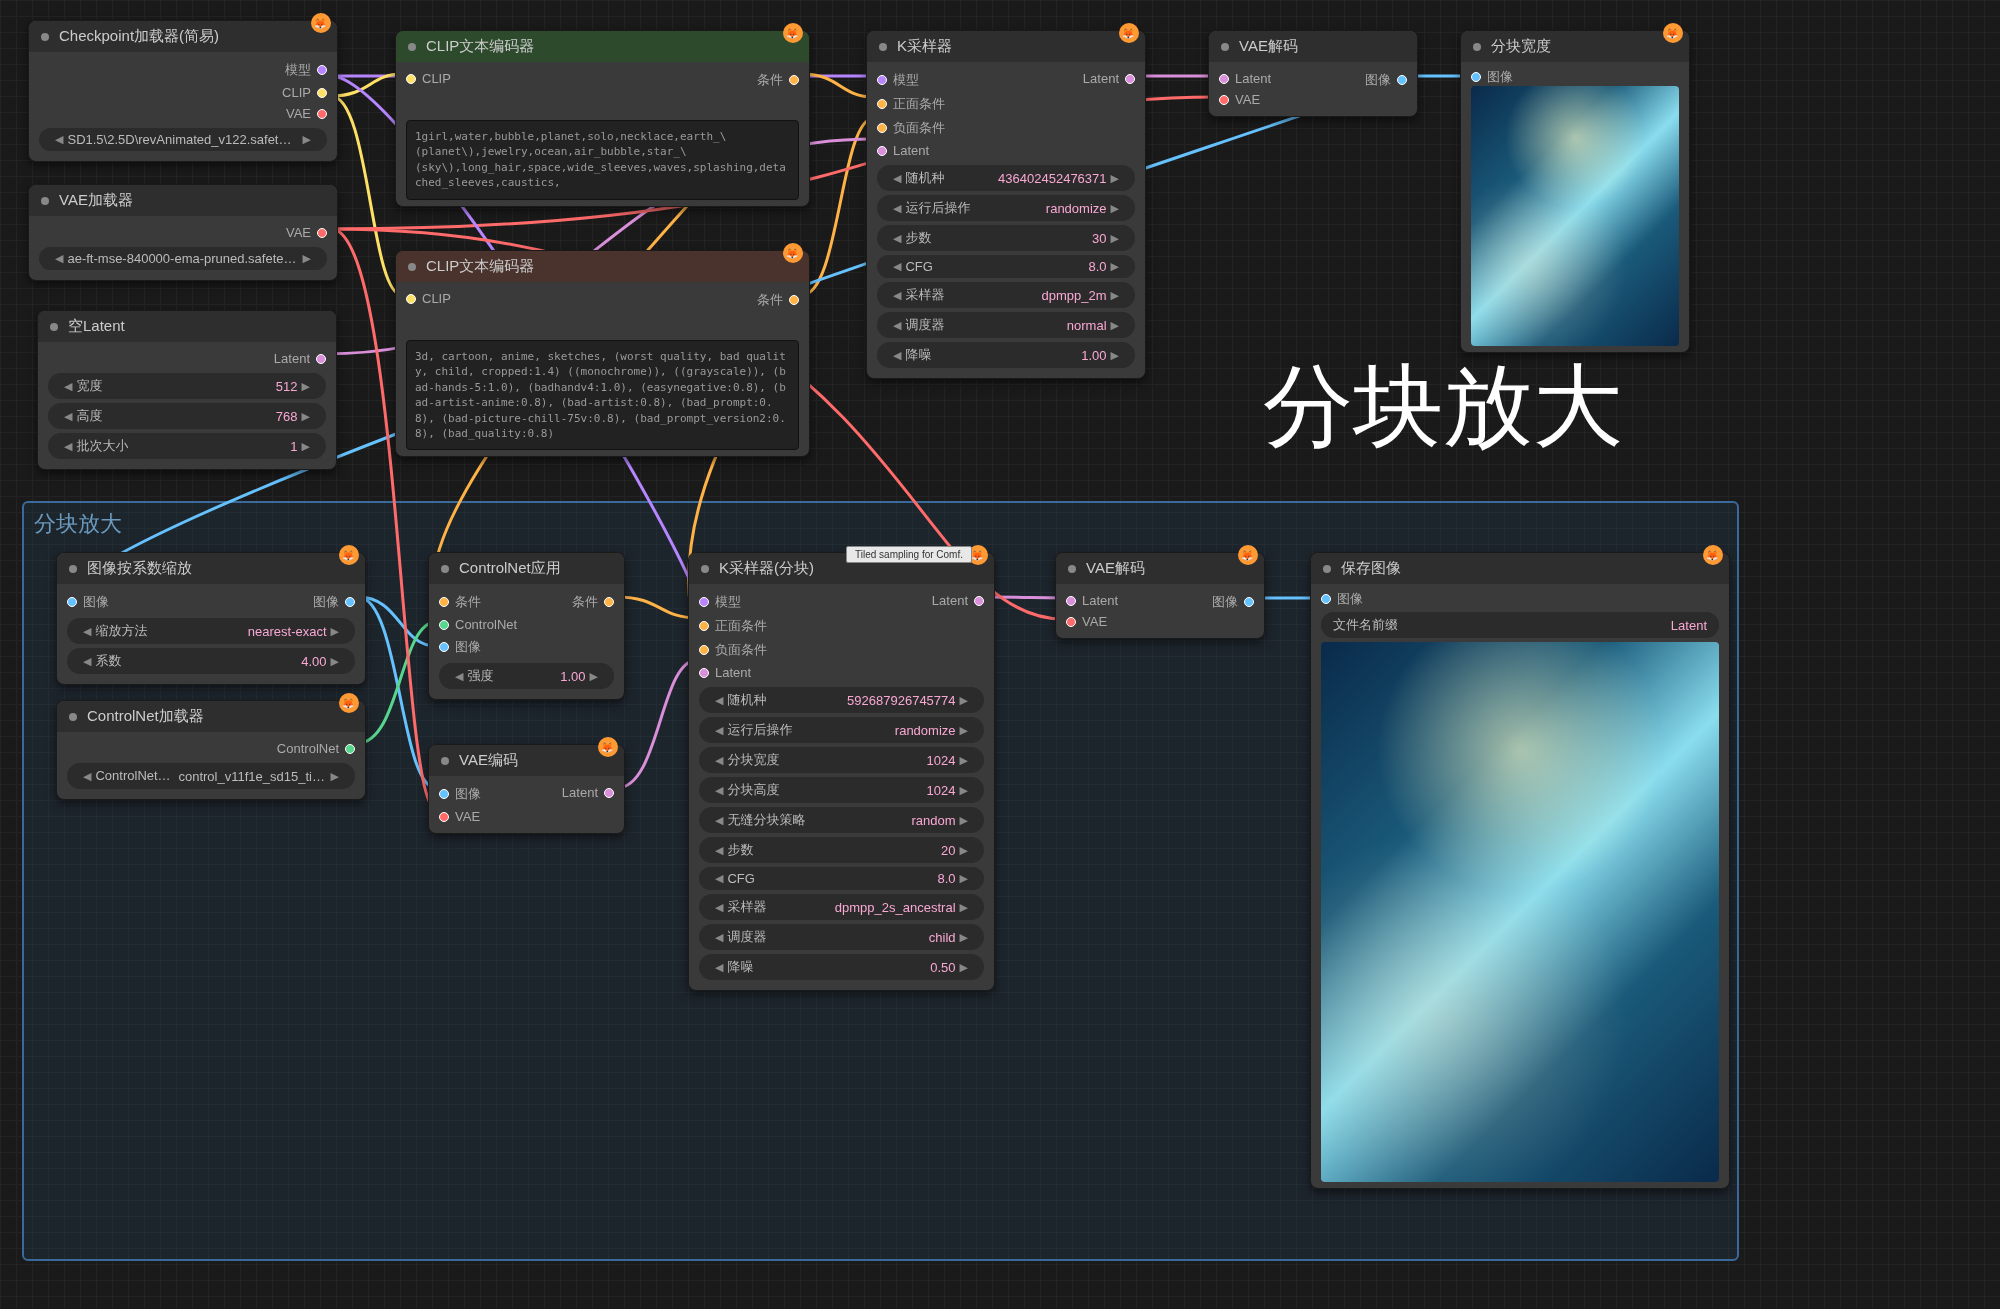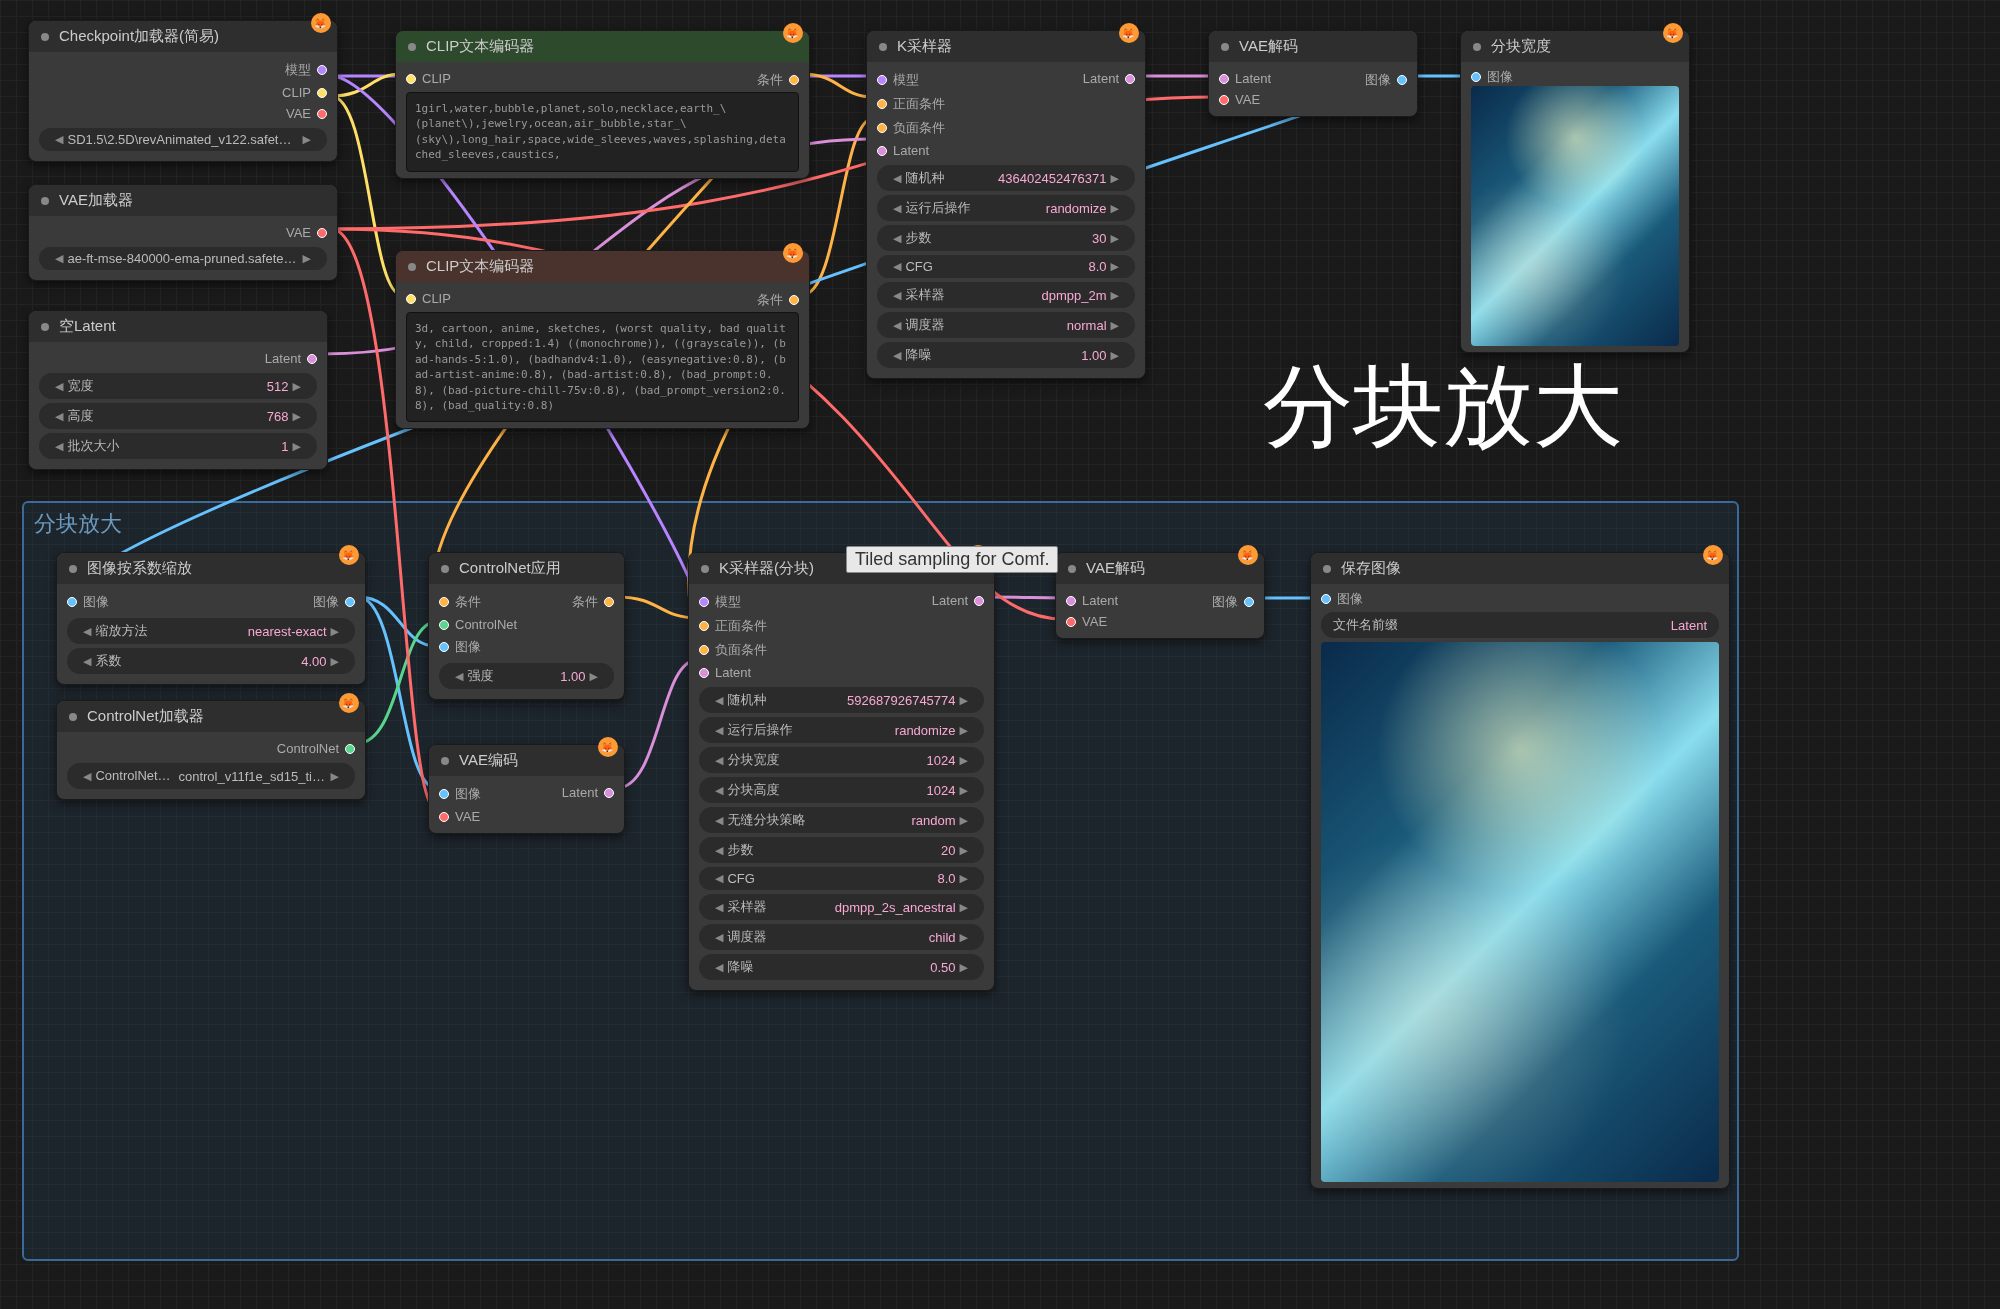--- a/index.html
+++ b/index.html
@@ -66,20 +66,21 @@
   border: 1px solid #111;
   border-radius: 4px;
   padding: 8px;
   font-family: monospace;
   font-size: 11px;
   color: #999;
   line-height: 1.4;
   min-height: 80px;
   white-space: pre-wrap;
   word-break: break-all;
+  margin-top: 28px;
 }
 .cat-icon {
   position: absolute;
   top: -8px;
   right: 6px;
   width: 20px;
   height: 20px;
   background: #ff9933;
   border-radius: 50%;
   font-size: 10px;
@@ -107,21 +108,21 @@
   font-weight: normal;
   z-index: 10;
 }
 .hover-tip {
   position: absolute;
   background: #e8e8e8;
   color: #333;
   border: 1px solid #888;
   padding: 2px 8px;
   border-radius: 2px;
-  font-size: 18px;
+  font-size: 10px;
   z-index: 20;
 }
 .preview-img {
   width: 100%;
   border-radius: 4px;
   background: linear-gradient(135deg,#0a2a4a 0%,#1a5a7a 30%,#8addee 50%,#1a5a7a 70%,#0a2a4a 100%);
   position: relative;
   overflow: hidden;
 }
 .preview-img::before {
@@ -218,21 +219,21 @@
     </div>
         </div>
     <div class="row pill">
           <span class="arrow">◀</span>
           <span class="lbl">ae-ft-mse-840000-ema-pruned.safetensors</span>
           <span class="arrow">▶</span>
         </div>
   </div>
 </div>
 
-<div class="node" style="left:28px;top:310px;width:300px;text-align:right;">
+<div class="node" style="left:37px;top:310px;width:300px;text-align:right;">
   <div class="node-header">
         <span class="dot"></span>
         <span>空Latent</span>
       </div>
   <div class="node-body">
     <div class="port-row">
           <div></div>
           <div class="ports-r">
       <div class="port r">
               <span class="pdot c-latent"></span>

